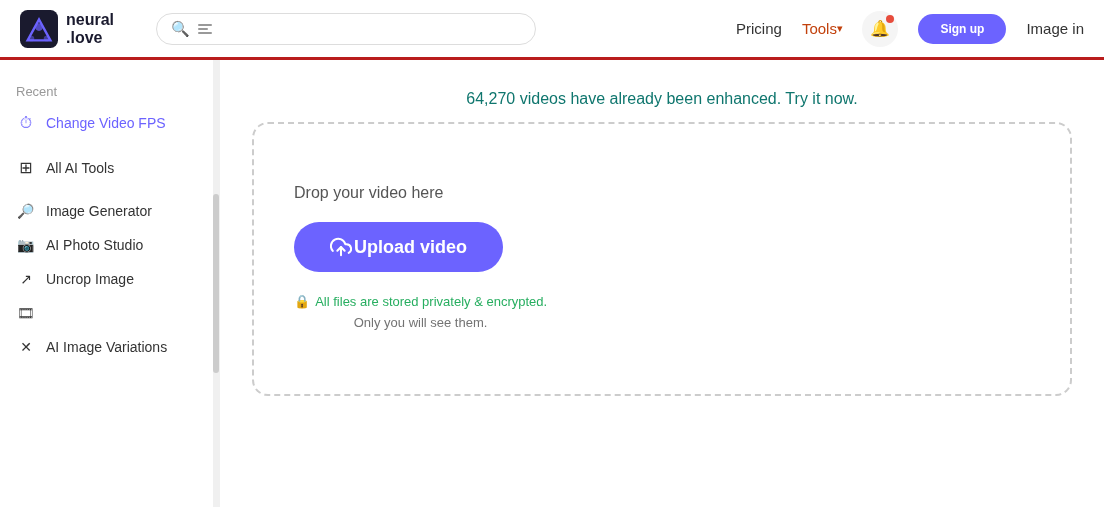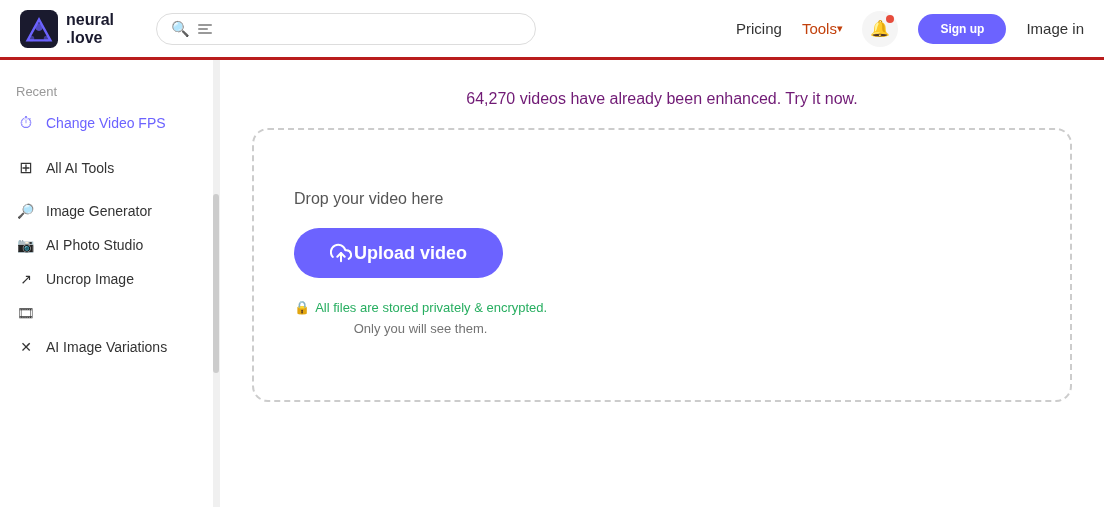--- a/index.html
+++ b/index.html
@@ -177,22 +177,22 @@
       flex: 1;
       display: flex;
       flex-direction: column;
       align-items: center;
       padding: 30px 20px;
       overflow-y: auto;
     }
 
     .tagline {
       font-size: 16px;
-      color: #701a75;
-      margin-bottom: 20px;
+      color: #0f766e;
+      margin-bottom: 14px;
     }
 
     .drop-zone {
       width: 820px;
       max-width: 100%;
       border: 2px dashed #ccc;
       border-radius: 16px;
       display: flex;
       flex-direction: column;
       align-items: flex-start;

